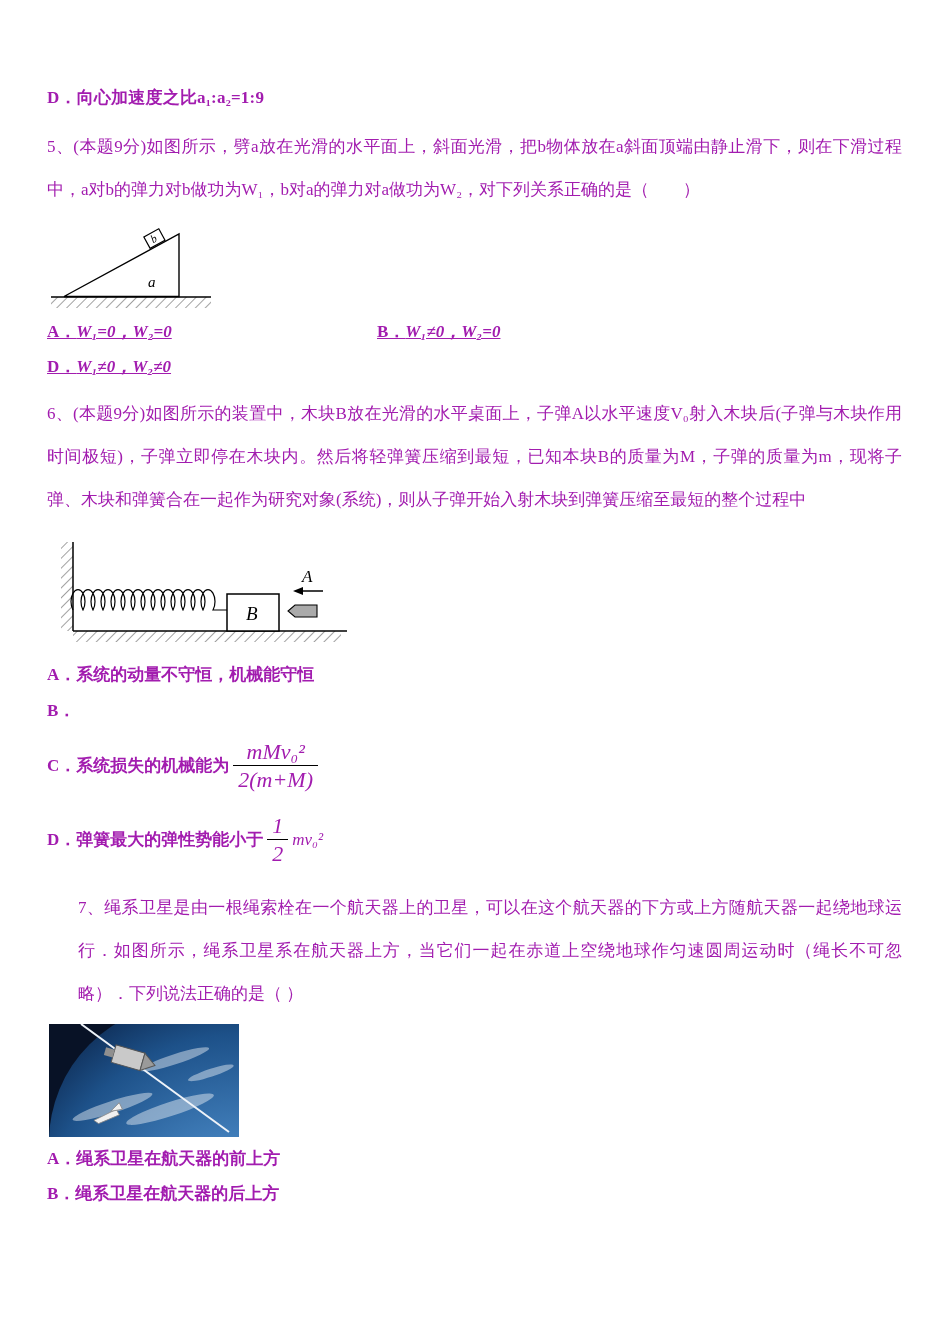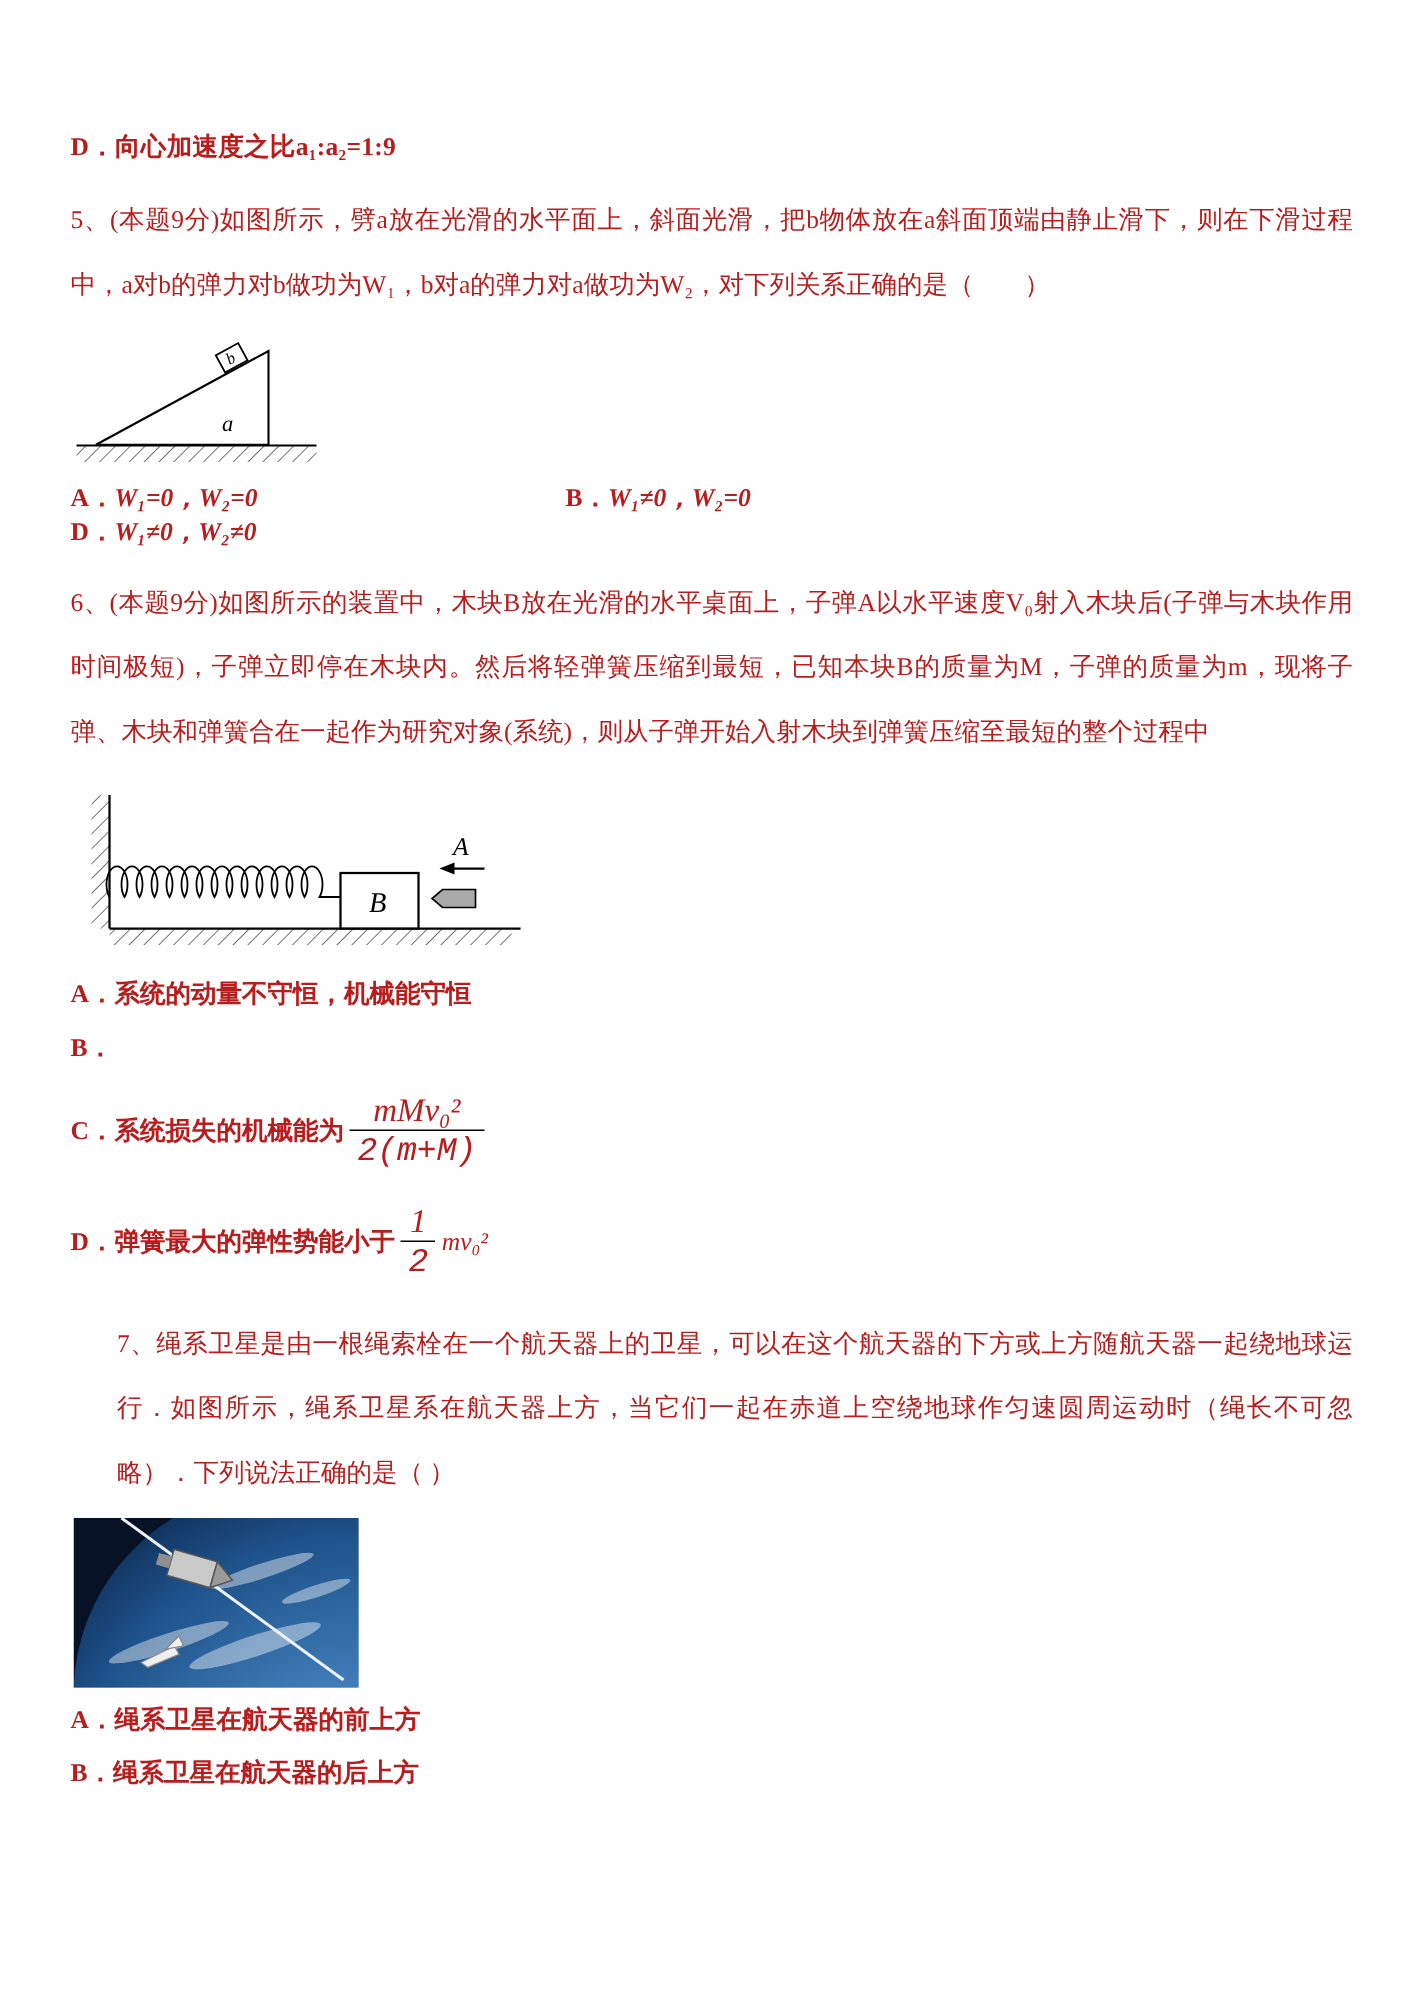--- a/index.html
+++ b/index.html
@@ -2,49 +2,51 @@
 <html><head>
 <meta charset="utf-8">
 <style>
   * { margin:0; padding:0; box-sizing:border-box; }
   html,body { background:#ffffff; }
   .page {
     position:relative;
     width:950px; height:1344px;
     margin:0 auto;
     background:#ffffff;
-    color:#b91c1c;
+    color:#a21caf;
     font-family:"Liberation Serif","DejaVu Serif",serif;
     font-size:17px;
     padding:86px 48px 0 47px;
     overflow:hidden;
   }
   .bold-line { font-weight:bold; margin-bottom:16px; letter-spacing:0.2px; }
   .stem { line-height:2.55; text-align:justify; }
   .q5-stem { margin-bottom:2px; }
   .diagram { display:block; }
   .wedge-svg { margin:4px 0 4px 2px; }
   .opts2col {
     display:grid;
     grid-template-columns:330px auto;
+    row-gap:12px;
     margin:8px 0 6px 0;
+    text-decoration:underline;
   }
   .opt-label { font-weight:bold; font-style:normal; }
   .mathopt { font-weight:bold; font-style:italic; }
   .q6-stem { margin-top:14px; }
   .spring-svg { margin:12px 0 14px 8px; }
   .opt-line { margin-bottom:13px; font-weight:bold; display:flex; align-items:center; flex-wrap:wrap; }
   .opt-line .cn { font-weight:bold;text-align:center; }
   .frac {
     display:inline-flex; flex-direction:column; align-items:center;
     font-style:italic; font-weight:normal; font-size:22px;
     line-height:1.25; margin:0 4px; vertical-align:middle;
   }
   .frac .num { padding:0 5px; }
-  .frac .den { border-top:1.2px solid #000; padding:0 5px;font-family:Liberation Mono, monospace; }
+  .frac .den { border-top:1.2px solid #000; padding:0 5px; }
   .math-it { font-style:italic; font-weight:normal; }
   .opt-line.tall { margin-top:16px; margin-bottom:18px; }
   .q7-stem { margin-top:18px;margin-left:31px; }
   .photo { margin:8px 0 10px 2px; display:block; }
   .q7-opts .opt-line { margin-bottom:12px; }
 </style>
 </head>
 <body>
 
 <div class="page">

